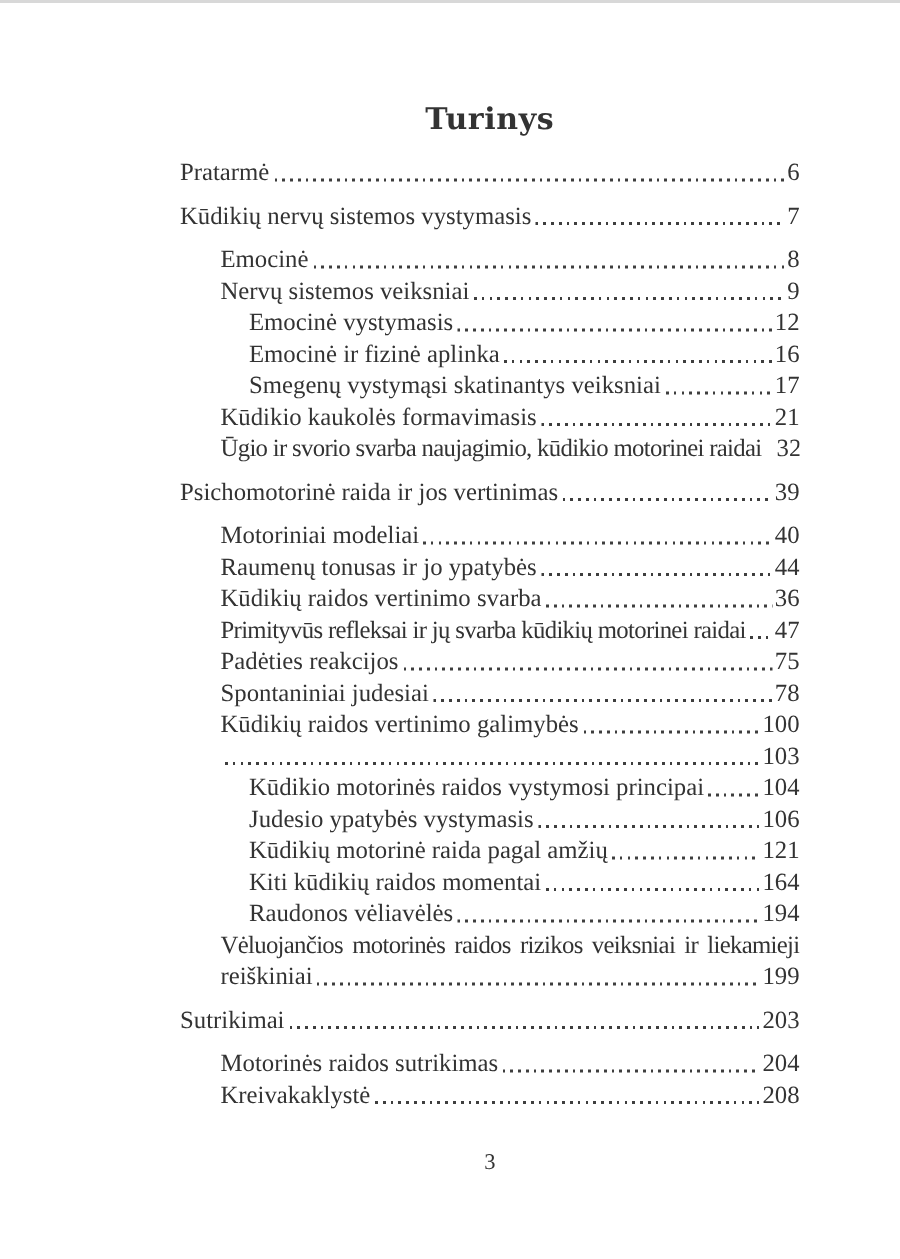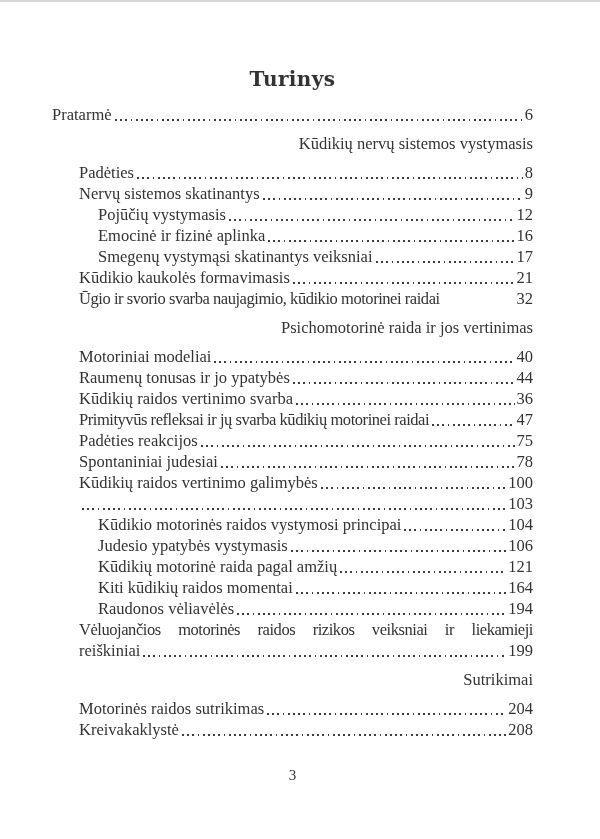--- a/index.html
+++ b/index.html
@@ -15,21 +15,21 @@
     color:var(--text);
     font-family:"Liberation Serif", serif;
     position:relative;
     overflow:hidden;
   }
   .top-strip{
     position:absolute;top:0;left:0;width:600px;height:2px;
     background:var(--strip);
   }
   .page{
-    padding:66px 67px 0 52px;
+    padding:66px 67px 0 120px;
   }
   .title{
     font-family:"DejaVu Serif", serif;
     font-size:20px;
     font-weight:bold;
     line-height:26px;
     text-align:center;
     letter-spacing:0.4px;
     margin:0 0 12px 0;
   }
@@ -57,21 +57,21 @@
       var(--dot) 0, var(--dot) 1.8px, transparent 1.8px, transparent 5.2px);
   }
   .row .dots.hidden-dots{
     background-image:none;
     min-width:5px;
   }
   .row .page-num{
     flex:0 0 auto;
   }
   .lvl0{margin-bottom:8px;text-align:center;}
-  .row + .lvl0{margin-top:8px;flex-direction:column;}
+  .row + .lvl0{margin-top:8px;}
   .lvl0 + .lvl0{margin-top:0;}
   .lvl1{margin-left:27px;}
   .lvl2{margin-left:46px;}
   .tight .label{letter-spacing:-0.45px;}
   .row.justify{display:block;}
   .row.justify .label{
     display:block;
     white-space:normal;
     text-align:justify;
   }
@@ -100,31 +100,31 @@
         <span class="label">Pratarmė</span>
         <span class="dots"></span>
         <span class="page-num">6</span>
       </div>
       <div class="row lvl0">
         <span class="label">Kūdikių nervų sistemos vystymasis</span>
         <span class="dots"></span>
         <span class="page-num">7</span>
       </div>
       <div class="row lvl1">
-        <span class="label">Padėties</span>
+        <span class="label">Emocinė</span>
         <span class="dots"></span>
         <span class="page-num">8</span>
       </div>
       <div class="row lvl1">
-        <span class="label">Nervų sistemos skatinantys</span>
+        <span class="label">Nervų sistemos veiksniai</span>
         <span class="dots"></span>
         <span class="page-num">9</span>
       </div>
       <div class="row lvl2">
-        <span class="label">Pojūčių vystymasis</span>
+        <span class="label">Emocinė vystymasis</span>
         <span class="dots"></span>
         <span class="page-num">12</span>
       </div>
       <div class="row lvl2">
         <span class="label">Emocinė ir fizinė aplinka</span>
         <span class="dots"></span>
         <span class="page-num">16</span>
       </div>
       <div class="row lvl2">
         <span class="label">Smegenų vystymąsi skatinantys veiksniai</span>

